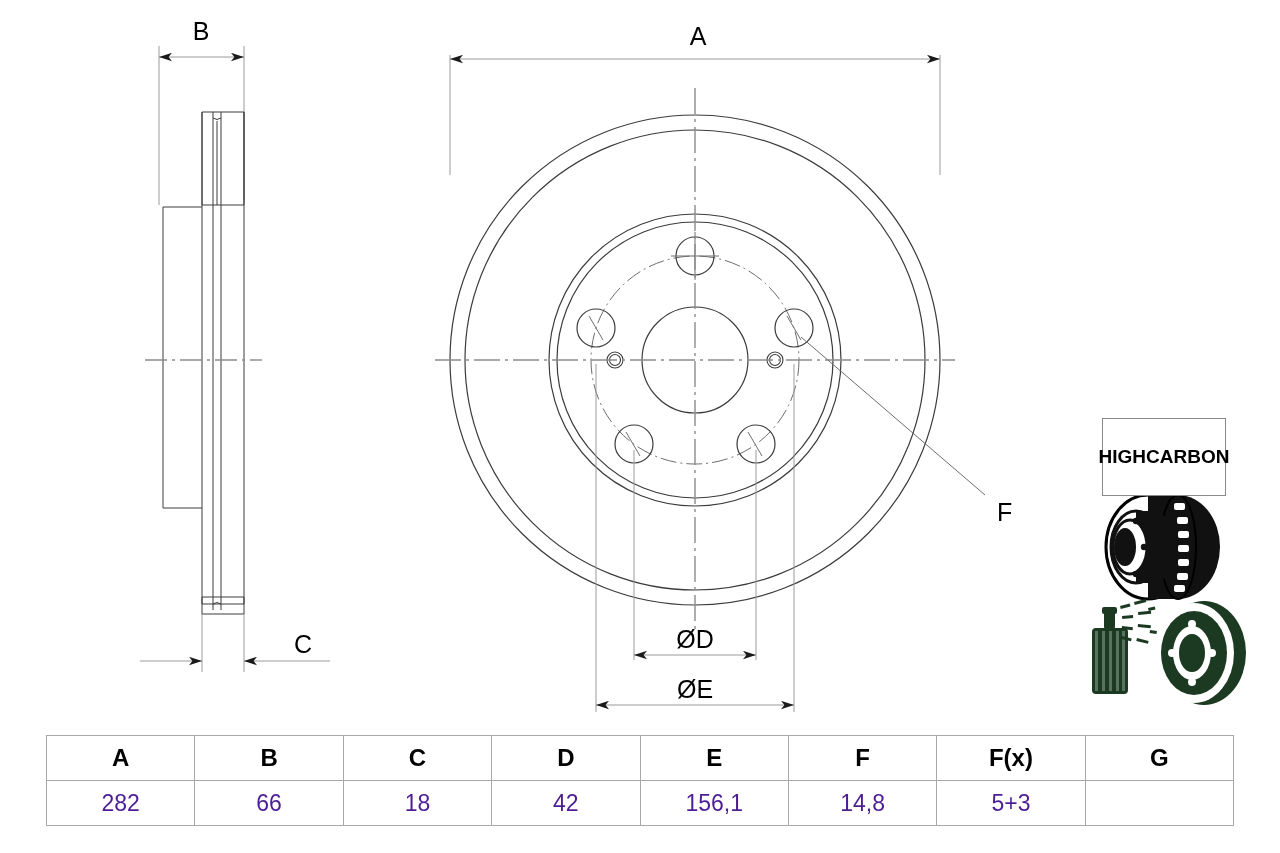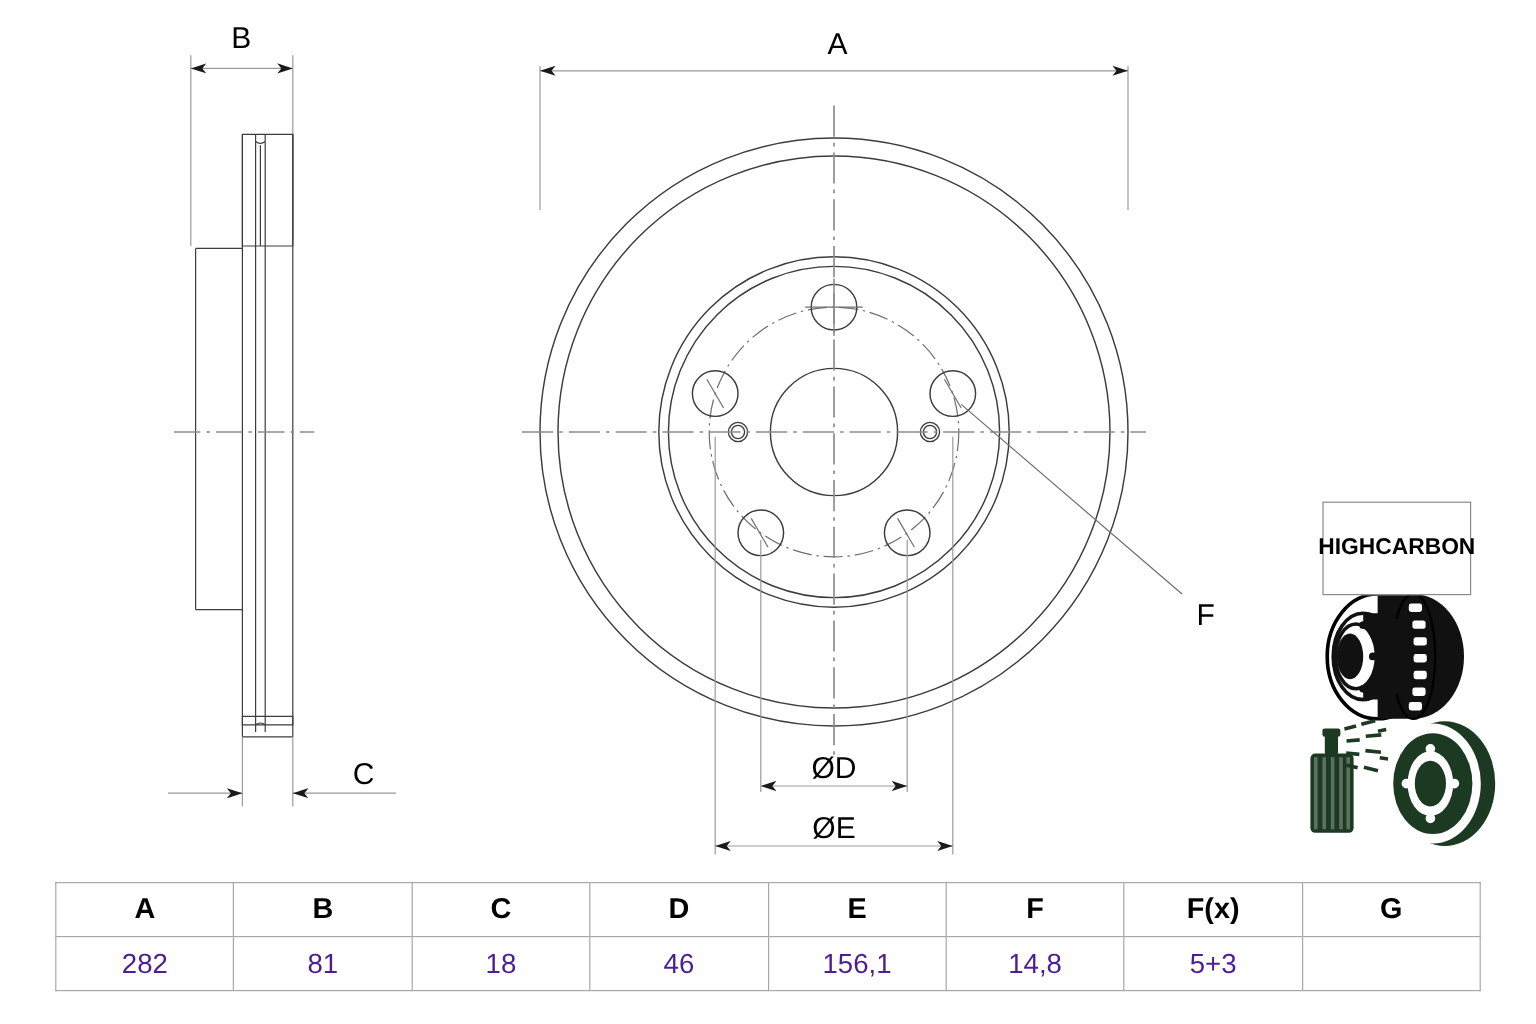--- a/index.html
+++ b/index.html
@@ -291,23 +291,23 @@
         <td>B</td>
         <td>C</td>
         <td>D</td>
         <td>E</td>
         <td>F</td>
         <td>F(x)</td>
         <td>G</td>
       </tr>
       <tr class="vals">
         <td>282</td>
-        <td>81</td>
+        <td>66</td>
         <td>18</td>
-        <td>46</td>
+        <td>42</td>
         <td>156,1</td>
         <td>14,8</td>
         <td>5+3</td>
         <td></td>
       </tr>
     </tbody>
   </table>
 
 </div>
 

